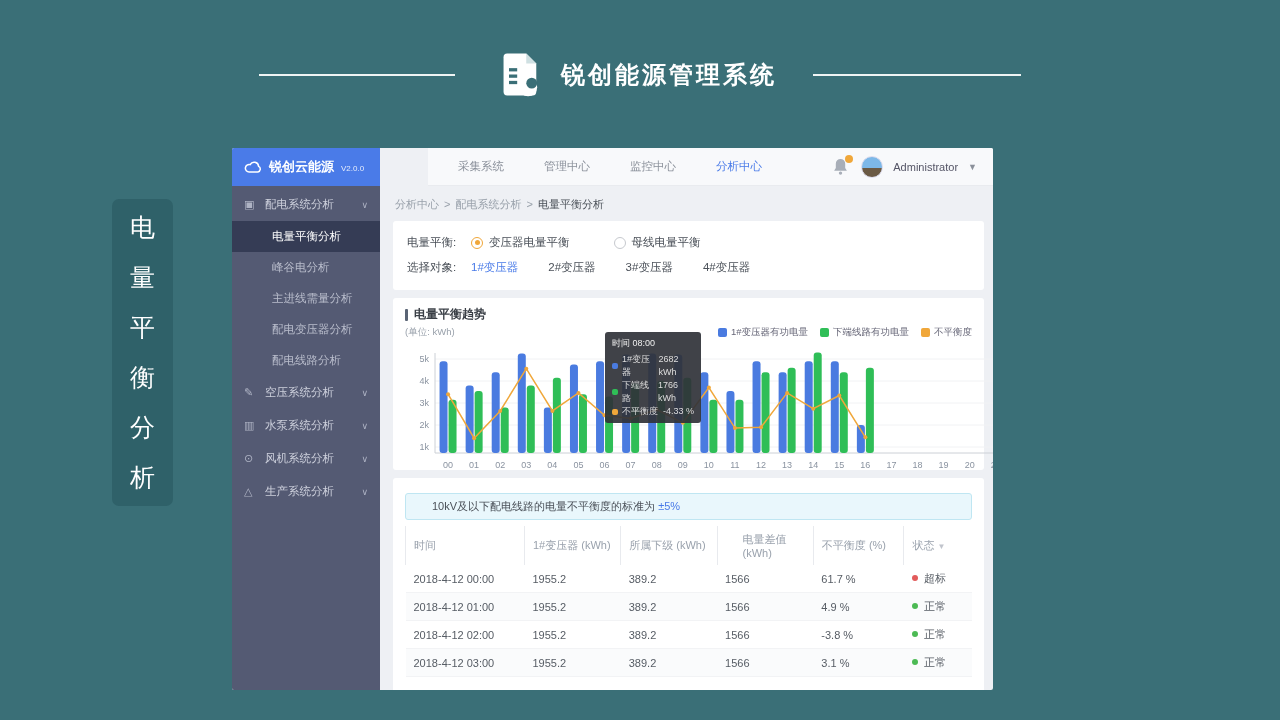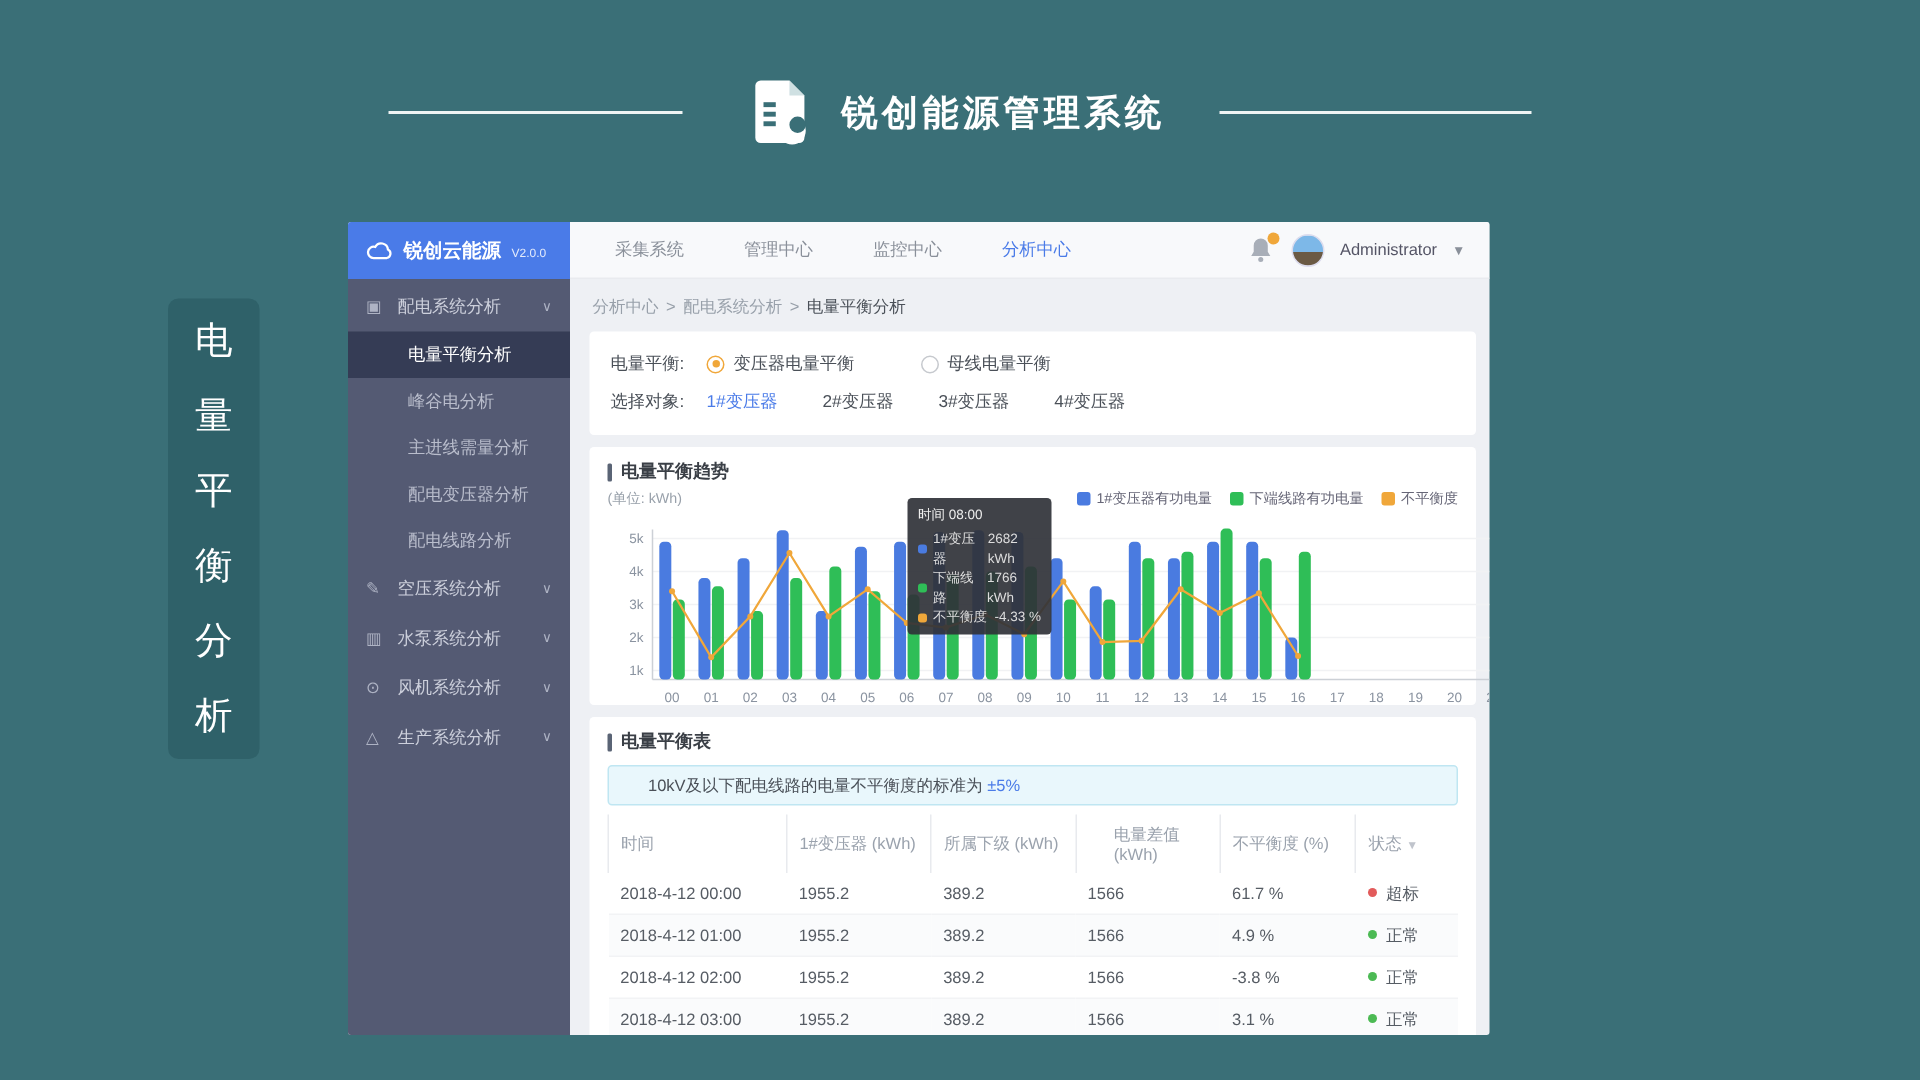--- a/index.html
+++ b/index.html
@@ -18,21 +18,21 @@
     display:flex; flex-direction:column; align-items:center; justify-content:space-between; padding:16px 0; }
   .side-tab span { color:#fff; font-size:25px; line-height:1; }
 
   
   .window { position:absolute; left:232px; top:148px; width:761px; height:542px; background:#eef0f4; overflow:hidden; border-radius:2px; }
 
   .topbar { display:flex; height:38px; }
   .logo { width:148px; background:#4a7be8; color:#fff; display:flex; align-items:center; padding-left:12px; gap:7px; flex:none; }
   .logo-name { font-size:13px; font-weight:bold; }
   .logo-ver { font-size:8px; opacity:.85; margin-top:3px; }
-  .topbar-rest { flex:1; background:#f8f9fb; border-bottom:1px solid #e9ebef; display:flex; align-items:center; }
+  .topbar-rest { flex:1; background:#f8f9fb; border-bottom:1px solid #e9ebef; display:flex; align-items:center;margin-left:48px; }
   .nav { display:flex; gap:40px; padding-left:30px; }
   .nav-item { font-size:11.5px; color:#8a909a; cursor:pointer; }
   .nav-item.active { color:#4a7be8; }
   .topbar-right { margin-left:auto; display:flex; align-items:center; gap:10px; padding-right:16px; }
   .bell-wrap { position:relative; width:18px; height:18px; }
   .badge { position:absolute; top:-3px; right:-2px; width:8px; height:8px; border-radius:50%; background:#f0a73a; }
   .avatar { width:22px; height:22px; border-radius:50%; background:linear-gradient(#7db8e8 55%, #6b5a44 55%); border:1px solid #dde; }
   .admin-name { font-size:11px; color:#556; }
   .caret { font-size:9px; color:#8a909a; }
 
@@ -342,21 +342,20 @@
                 <div class="tt-row">
                   <span class="tt-dot" style="background: rgb(240, 167, 58);"></span>
                   <span>不平衡度</span>
                   <span class="tt-val">-4.33 %</span>
                 </div>
               </div>
           </div>
         </div>
 
         <div class="card table-card">
-          <div class="sec-title">电量平衡表</div>
           <div class="notice">
             <span>10kV及以下配电线路的电量不平衡度的标准为</span>
             <b>±5%</b>
           </div>
           <table>
             <thead>
                 <tr id="tbl-head">
                   <th style="width: 21%;">时间</th>
                   <th style="width: 17%;">1#变压器 (kWh)</th>
                   <th style="width: 17%;">所属下级 (kWh)</th>

